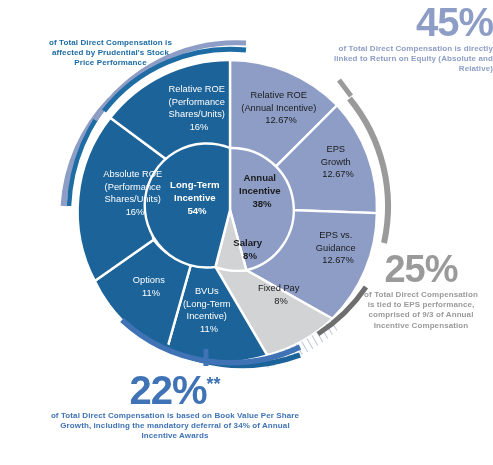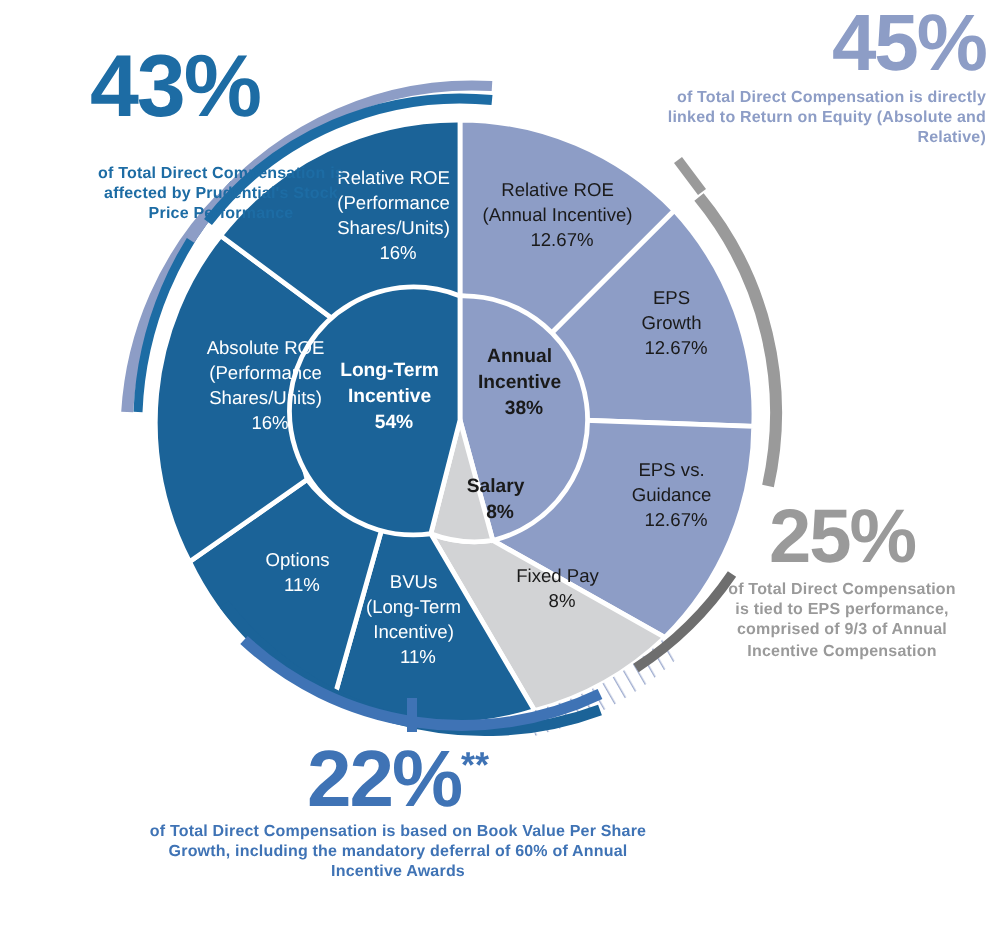--- a/index.html
+++ b/index.html
@@ -40,21 +40,21 @@
   #callout-45{left:330px;top:2px;width:163px;color:#8d9dc6;text-align:right;}
   #callout-45 .big{font-size:40px;}
   #callout-45 .desc{margin-top:2px;}
 
   
   #callout-25{left:362px;top:250px;width:118px;color:#9a9a9a;}
   #callout-25 .big{font-size:38px;}
   #callout-25 .desc{margin-top:2px;}
 
   
-  #callout-22{left:68px;top:370px;width:262px;color:#3f73b5;}
+  #callout-22{left:44px;top:370px;width:262px;color:#3f73b5;}
   #callout-22 .big{font-size:40px;}
   #callout-22 .desc{margin-top:1px;}
 
   .seg-label{
     font-family:"Liberation Sans", sans-serif;
     text-anchor:middle;
     dominant-baseline:middle;
   }
   .seg-label tspan{font-size:9.3px;}
   .inner-label tspan{font-size:9.6px;font-weight:bold;}
@@ -190,32 +190,31 @@
     </text>
 
     <text class="seg-label inner-label" x="250" y="243" fill="#1a1a1a">
       <tspan x="250" dy="0">Salary</tspan>
       <tspan x="250" dy="13">8%</tspan>
     </text>
 
   </svg>
 
   <div class="callout" id="callout-43">
-    <div class="big"><span>43%</span></div>
     <div class="desc">of Total Direct Compensation is affected by Prudential's Stock Price Performance</div>
   </div>
 
   <div class="callout" id="callout-45">
     <div class="big"><span>45%</span></div>
     <div class="desc">of Total Direct Compensation is directly linked to Return on Equity (Absolute and Relative)</div>
   </div>
 
   <div class="callout" id="callout-25">
     <div class="big"><span>25%</span></div>
     <div class="desc">of Total Direct Compensation is tied to EPS performance, comprised of 9/3 of Annual Incentive Compensation</div>
   </div>
 
   <div class="callout" id="callout-22">
     <div class="big"><span>22%</span><span class="star">**</span></div>
-    <div class="desc">of Total Direct Compensation is based on Book Value Per Share Growth, including the mandatory deferral of 60% of Annual Incentive Awards</div>
+    <div class="desc">of Total Direct Compensation is based on Book Value Per Share Growth, including the mandatory deferral of 34% of Annual Incentive Awards</div>
   </div>
 
 </div>
 
 </body></html>

